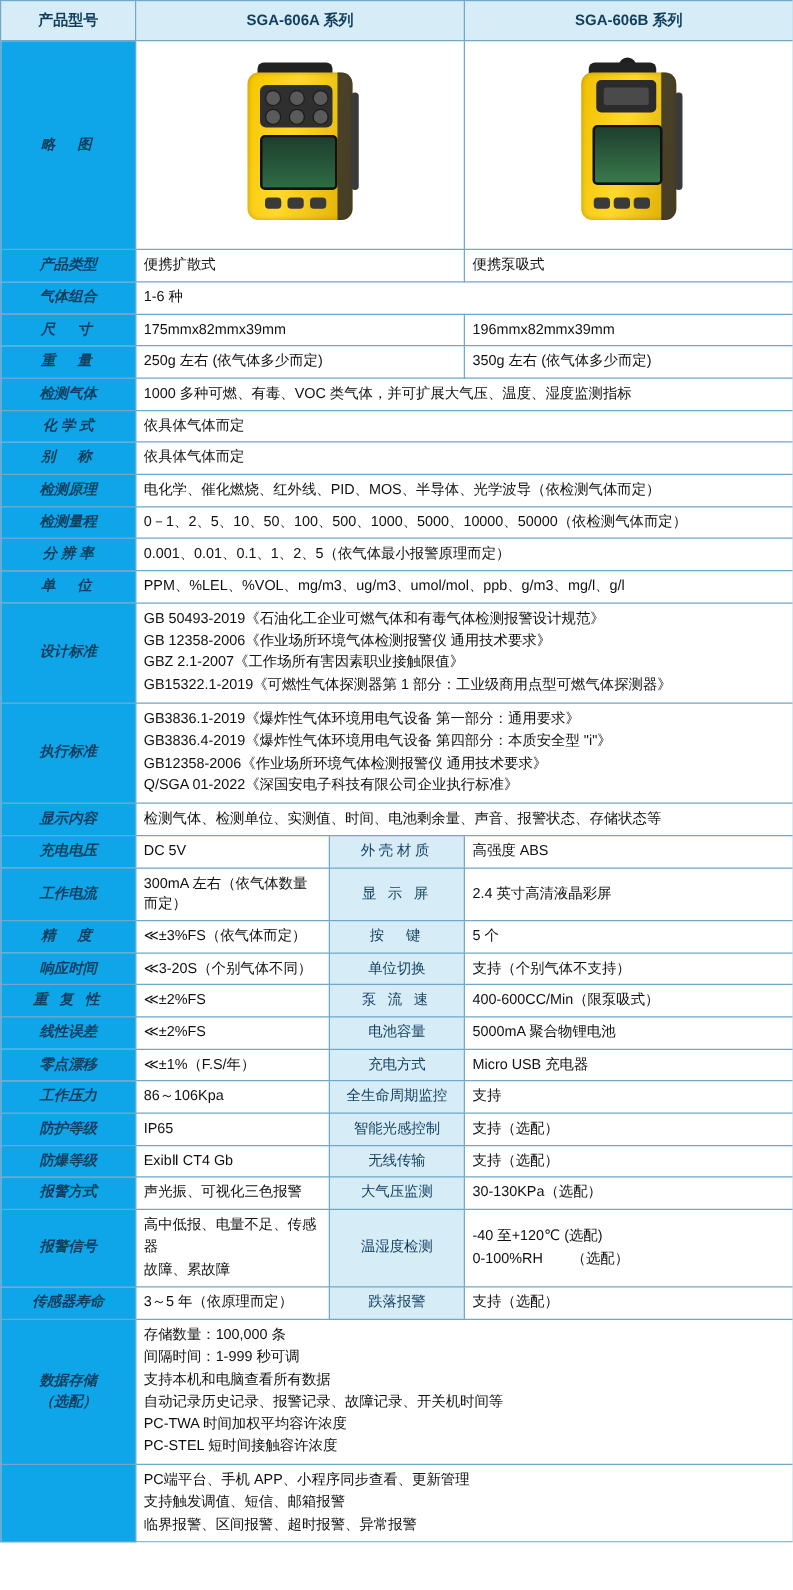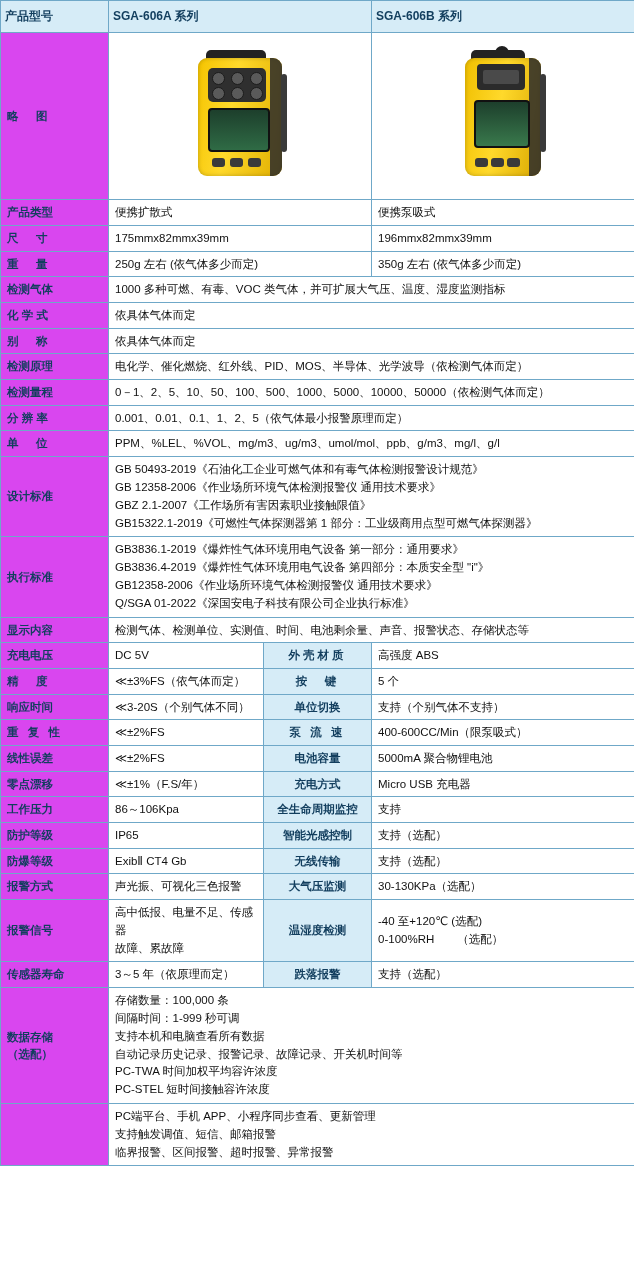--- a/index.html
+++ b/index.html
@@ -1,25 +1,25 @@
 <!DOCTYPE html>
 <html><head>
 <meta charset="utf-8">
 <style>
   html,body{margin:0;padding:0;background:#fff;}
   body{font-family:"Liberation Sans","DejaVu Sans",sans-serif;}
   .sheet{width:634px;margin:0;background:#fff;}
   table{border-collapse:collapse;width:634px;table-layout:fixed;}
   td{border:1px solid #6fa8c8;padding:4px 6px;font-size:11.5px;color:#111;vertical-align:middle;line-height:1.45;}
-  td.lbl{background:#d946ef;color:#123e5e;font-weight:bold;text-align:left;width:108px;}
-  td.lbl2{background:#d6ecf7;color:#123e5e;font-weight:bold;text-align:center;width:108px;}
+  td.lbl{background:#0ea5e9;color:#123e5e;font-weight:bold;text-align:center;width:108px;font-style:italic;}
+  td.lbl2{background:#d6ecf7;color:#123e5e;font-weight:normal;text-align:center;width:108px;}
   td.ctr{text-align:left;}
   .spaced3{letter-spacing:3px;}
   .imgcell{background:#fff;text-align:center;padding:8px 0;height:150px;}
-  .head td{font-weight:bold;background:#d6ecf7;color:#123e5e;font-size:12px;padding:7px 4px;}
+  .head td{font-weight:bold;text-align:center;background:#d6ecf7;color:#123e5e;font-size:12px;padding:7px 20px;}
   .multi{line-height:1.55;}
   
   .dev{display:inline-block;position:relative;}
   .devA{width:84px;height:132px;}
   .devB{width:76px;height:132px;}
   .body{position:absolute;left:0;top:10px;width:100%;height:118px;border-radius:9px;background:linear-gradient(100deg,#f5c400 0%,#ffd92b 40%,#e0ae00 100%);box-shadow:inset 0 0 4px rgba(0,0,0,.25);}
   .bodyB{background:linear-gradient(100deg,#f0bf00 0%,#ffd92b 45%,#d9a700 100%);}
   .darkside{position:absolute;right:0;top:10px;width:12px;height:118px;border-radius:0 9px 9px 0;background:#2b2b2b;opacity:.85;}
   .topcap{position:absolute;left:8px;top:2px;width:60px;height:12px;border-radius:5px 5px 0 0;background:#222;}
   .clip{position:absolute;right:-5px;top:26px;width:6px;height:78px;background:#3a3a3a;border-radius:3px;}
@@ -97,20 +97,24 @@
       </span>
     </td>
   </tr>
 
   <tr>
     <td class="lbl">产品类型</td>
     <td colspan="2" class="ctr">便携扩散式</td>
     <td class="ctr">便携泵吸式</td>
   </tr>
 
+  <tr>
+    <td class="lbl">气体组合</td>
+    <td colspan="3" class="ctr">1-6 种</td>
+  </tr>
 
   <tr>
     <td class="lbl spaced3">尺　寸</td>
     <td colspan="2" class="ctr">175mmx82mmx39mm</td>
     <td class="ctr">196mmx82mmx39mm</td>
   </tr>
 
   <tr>
     <td class="lbl spaced3">重　量</td>
     <td colspan="2" class="ctr">250g 左右 (依气体多少而定)</td>
@@ -177,20 +181,26 @@
     <td colspan="3">检测气体、检测单位、实测值、时间、电池剩余量、声音、报警状态、存储状态等</td>
   </tr>
 
   <tr>
     <td class="lbl">充电电压</td>
     <td>DC 5V</td>
     <td class="lbl2 spaced3">外壳材质</td>
     <td>高强度 ABS</td>
   </tr>
 
+  <tr>
+    <td class="lbl">工作电流</td>
+    <td>300mA 左右（依气体数量而定）</td>
+    <td class="lbl2 spaced3">显 示 屏</td>
+    <td>2.4 英寸高清液晶彩屏</td>
+  </tr>
 
   <tr>
     <td class="lbl spaced3">精　度</td>
     <td>≪±3%FS（依气体而定）</td>
     <td class="lbl2 spaced3">按　键</td>
     <td>5 个</td>
   </tr>
 
   <tr>
     <td class="lbl">响应时间</td>

